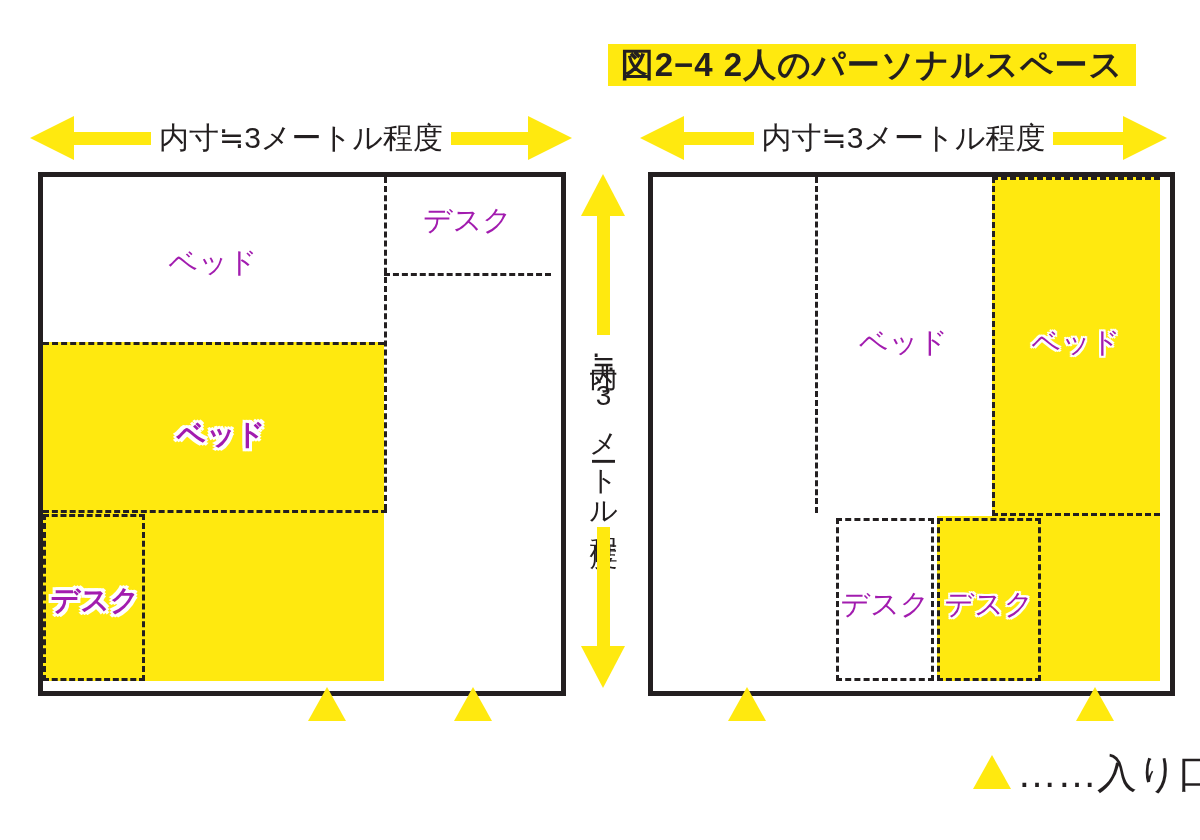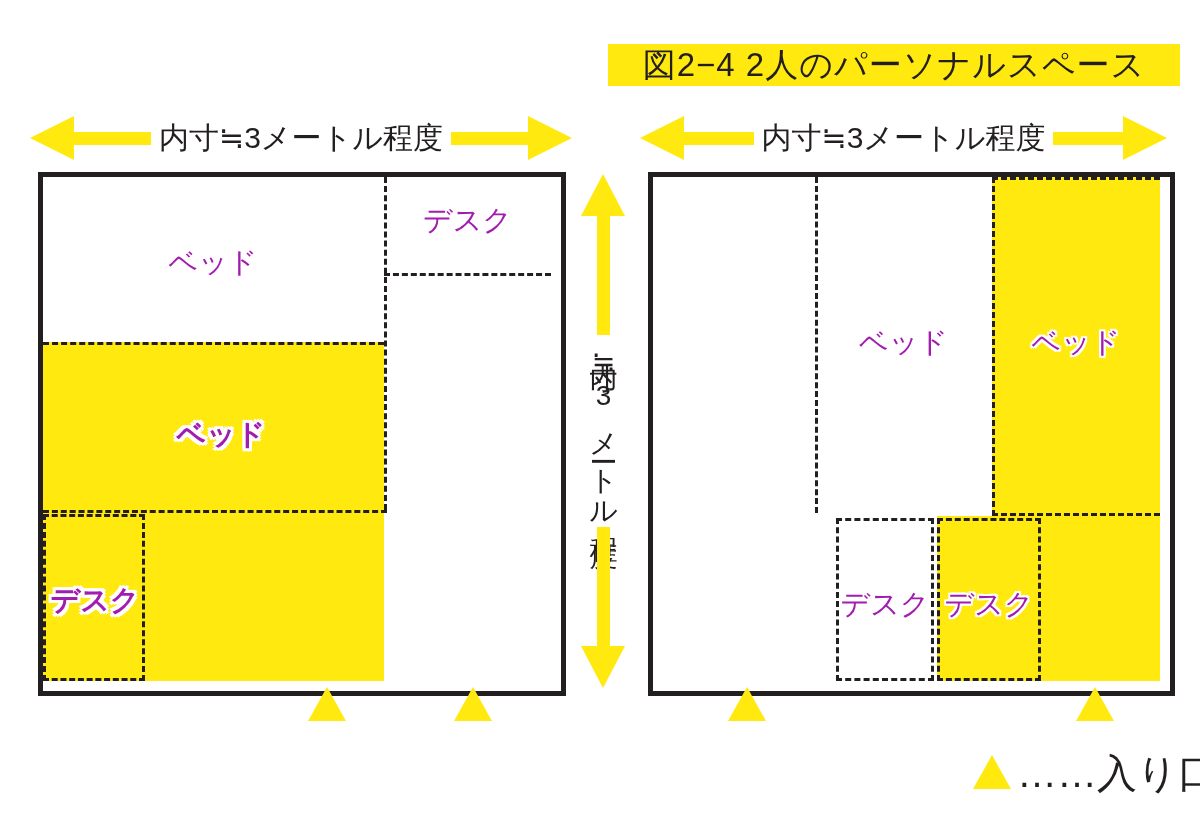--- a/index.html
+++ b/index.html
@@ -2,22 +2,22 @@
 <html><head>
 <meta charset="utf-8">
 <style>
   html,body{margin:0;padding:0;background:#ffffff;}
   .page{
     position:relative;width:1200px;height:840px;background:#fff;overflow:hidden;
     font-family:"Liberation Sans","DejaVu Sans",sans-serif;color:#231f20;
   }
   
   .fig-title{
-    position:absolute;left:608px;top:44px;width:572px;height:42px;
-    background:#ffe90f;color:#231f20;font-size:33px;font-weight:normal;
+    position:absolute;left:608px;top:44px;width:528px;height:42px;
+    background:#ffe90f;color:#231f20;font-size:33px;font-weight:bold;
     line-height:42px;text-align:center;letter-spacing:1px;white-space:nowrap;
   }
   
   .harrow{position:absolute;height:46px;display:flex;align-items:center;}
   .harrow .shaft{flex:1;height:13px;background:#ffe90f;}
   .harrow .alabel{
     font-size:30px;line-height:46px;padding:0 8px;background:#fff;white-space:nowrap;
   }
   .ah{width:0;height:0;flex:0 0 auto;}
   .ah-left{border-top:22px solid transparent;border-bottom:22px solid transparent;border-right:44px solid #ffe90f;}

